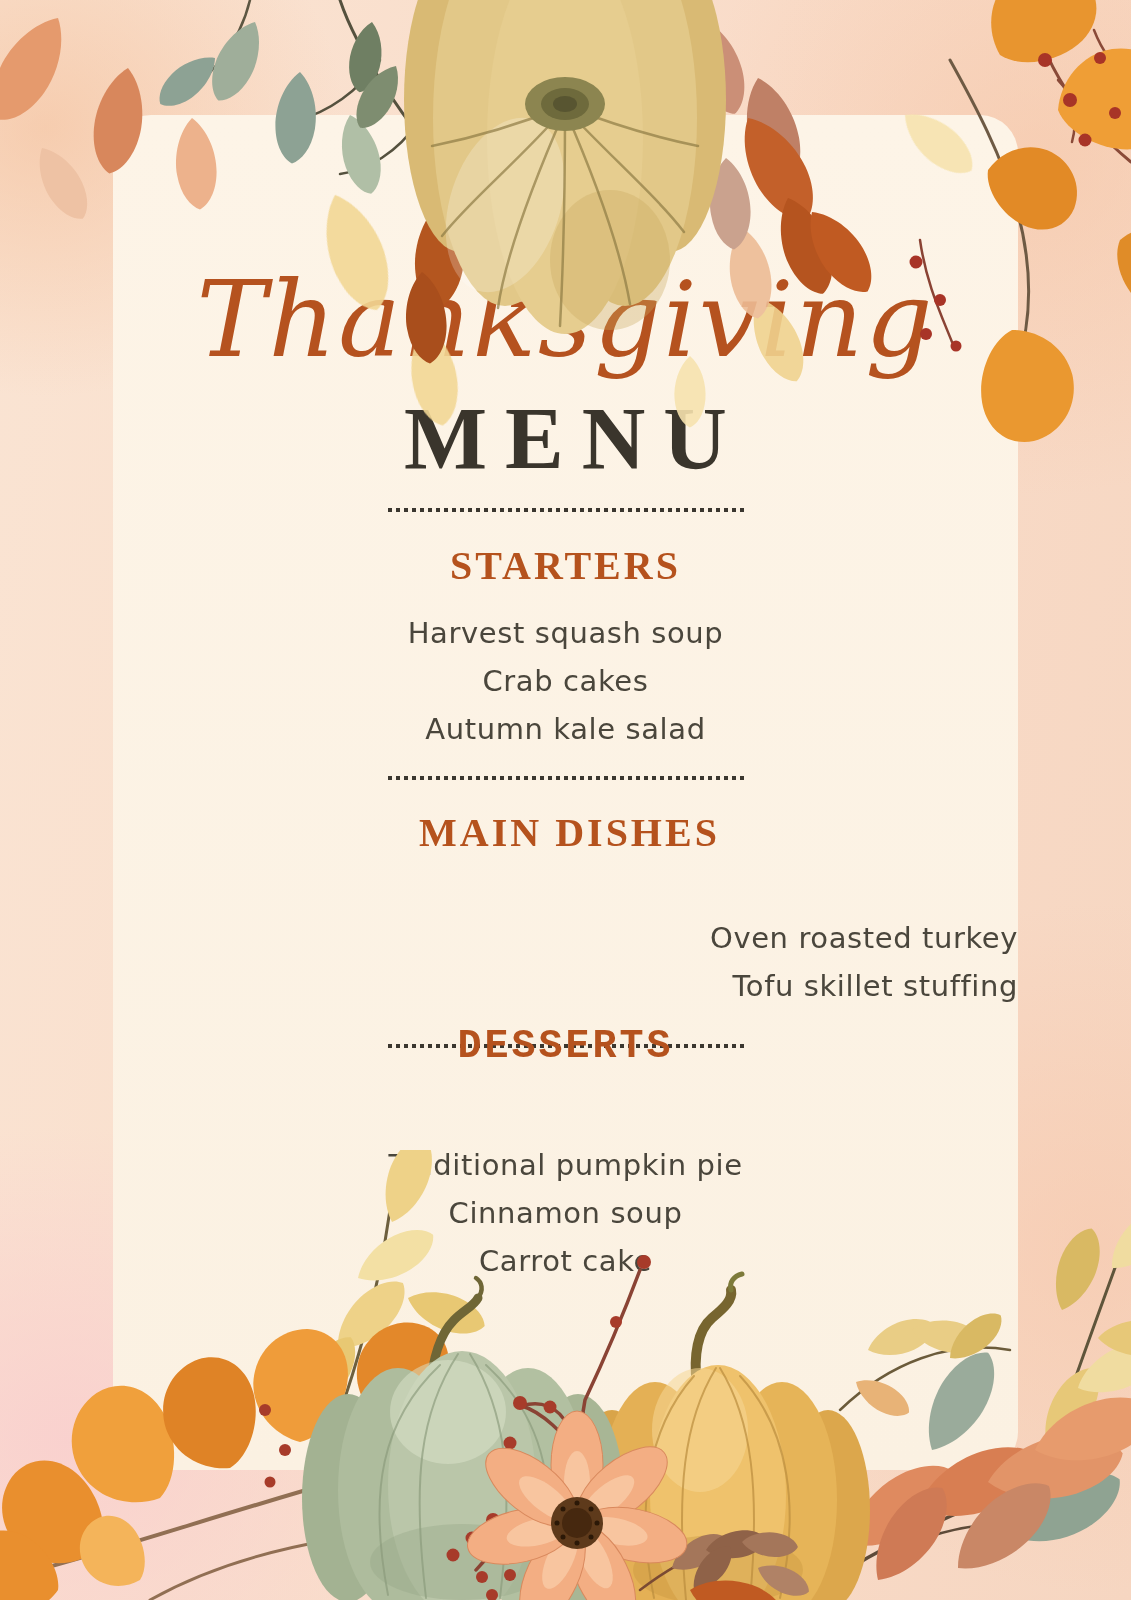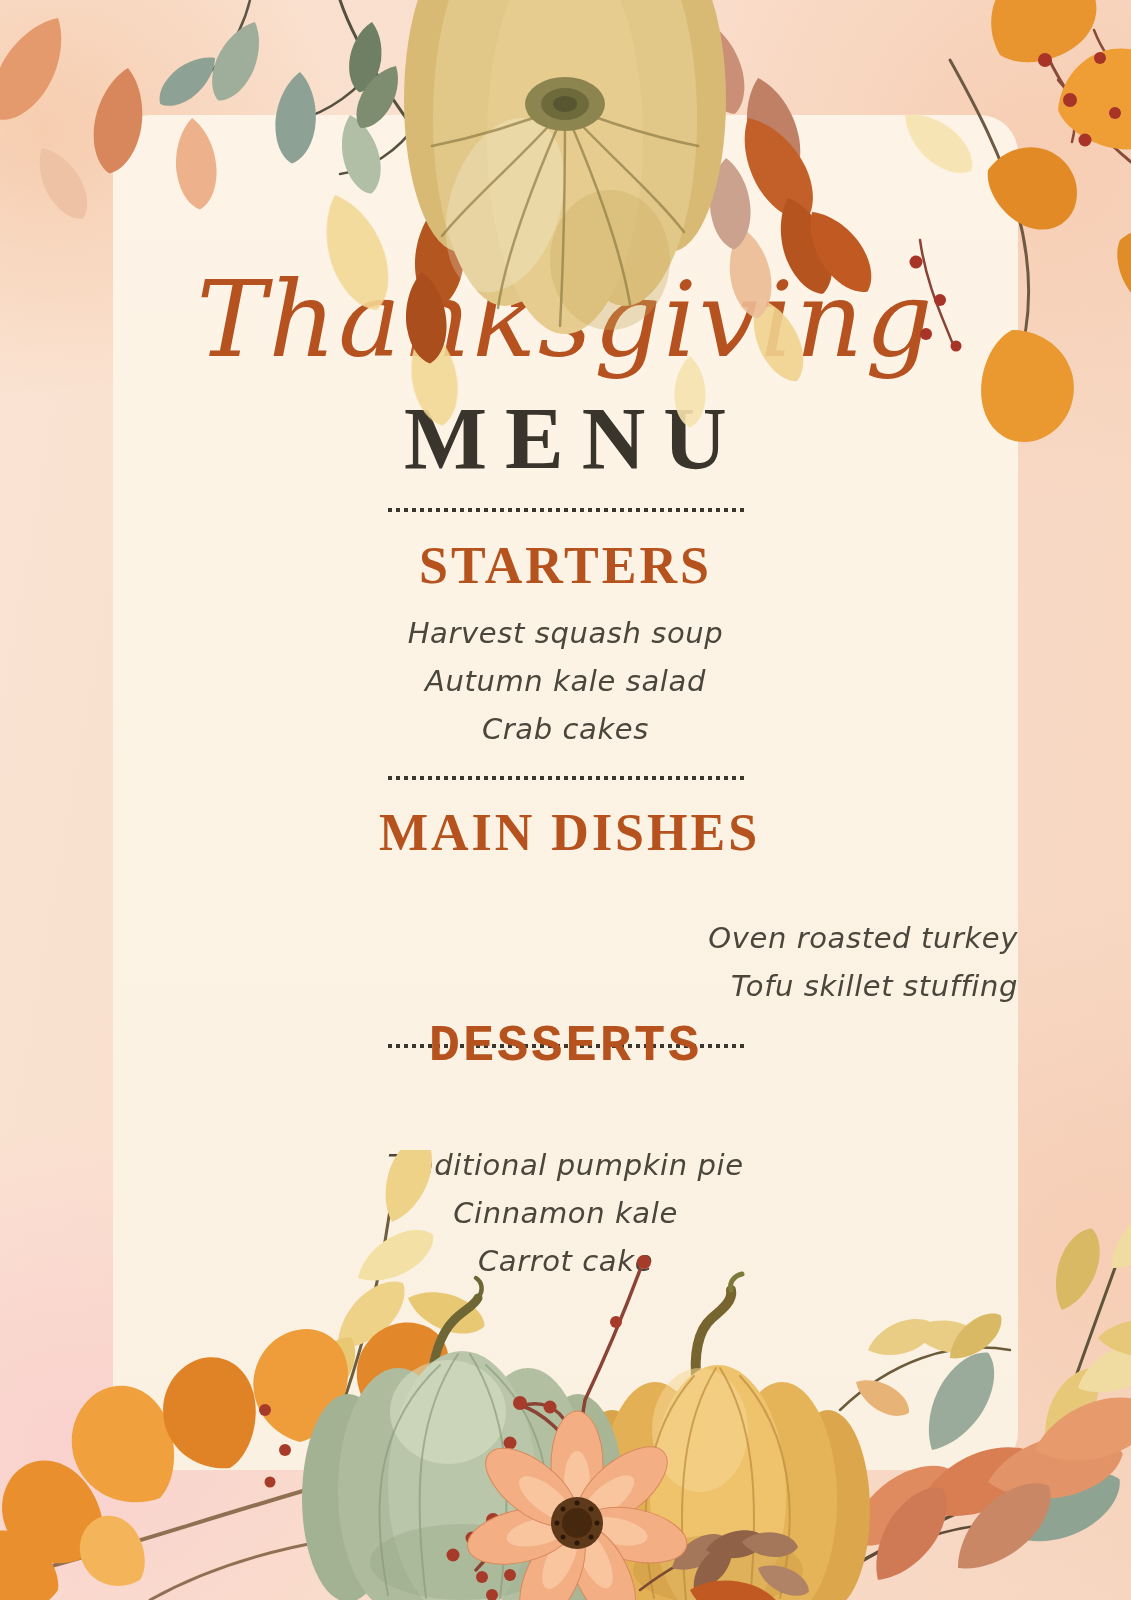--- a/index.html
+++ b/index.html
@@ -30,59 +30,59 @@
     font-family:"Liberation Serif", serif;font-weight:700;
     font-size:88px;color:#3a352c;letter-spacing:18px;text-indent:18px;
   }
   .divider{
     height:4px;width:356px;left:calc(50% - 178px) !important;right:auto !important;
     background-image:repeating-linear-gradient(90deg,#3b372f 0 3.5px,transparent 3.5px 8px);
   }
   .d1{top:393px;} .d2{top:661px;} .d3{top:929px;}
   .heading{
     font-family:"Liberation Serif", serif;font-weight:700;
-    font-size:52px;color:#b5521d;letter-spacing:3px;height:48px;line-height:48px;
+    font-size:40px;color:#b5521d;letter-spacing:3px;height:48px;line-height:48px;
   }
   .h1{top:427px;} .h2{top:694px;padding-left:8px;} .h3{top:908px;font-family:Liberation Mono, monospace;}
   .items{font-size:29px;color:#4a463c;letter-spacing:.6px;}
-  .items div{height:48px;line-height:48px;font-style:italic;}
+  .items div{height:48px;line-height:48px;}
   .i1{top:494px;} .i2{top:799px;text-align:right;} .i3{top:1026px;}
   .deco{position:absolute;left:0;pointer-events:none;}
   .deco-top{top:0;}
   .deco-bottom{top:1150px;}
 </style>
 </head>
 <body>
 
 <div class="card"></div>
 
 <div class="content">
   <div class="script-title">Thanksgiving</div>
   <div class="menu-word">MENU</div>
 
   <div class="divider d1"></div>
   <div class="heading h1">STARTERS</div>
   <div class="items i1">
     <div>Harvest squash soup</div>
+    <div>Crab cakes</div>
     <div>Autumn kale salad</div>
-    <div>Crab cakes</div>
   </div>
 
   <div class="divider d2"></div>
   <div class="heading h2">MAIN DISHES</div>
   <div class="items i2">
     <div>Oven roasted turkey</div>
     <div>Tofu skillet stuffing</div>
   </div>
 
   <div class="divider d3"></div>
   <div class="heading h3">DESSERTS</div>
   <div class="items i3">
     <div>Traditional pumpkin pie</div>
-    <div>Cinnamon kale</div>
+    <div>Cinnamon soup</div>
     <div>Carrot cake</div>
   </div>
 </div>
 
 <svg class="deco deco-top" width="1131" height="560" viewBox="0 0 1131 560">
   <defs>
     <path id="lf" d="M0,0 C14,-16 40,-24 62,-22 C84,-20 98,-10 102,0 C98,10 84,20 62,22 C40,24 14,16 0,0 Z"></path>
     <path id="gk" d="M0,0 C-4,-22 6,-46 28,-56 C52,-66 78,-56 88,-34 C96,-14 86,6 64,14 C42,22 12,16 0,0 Z"></path>
   </defs>
 

